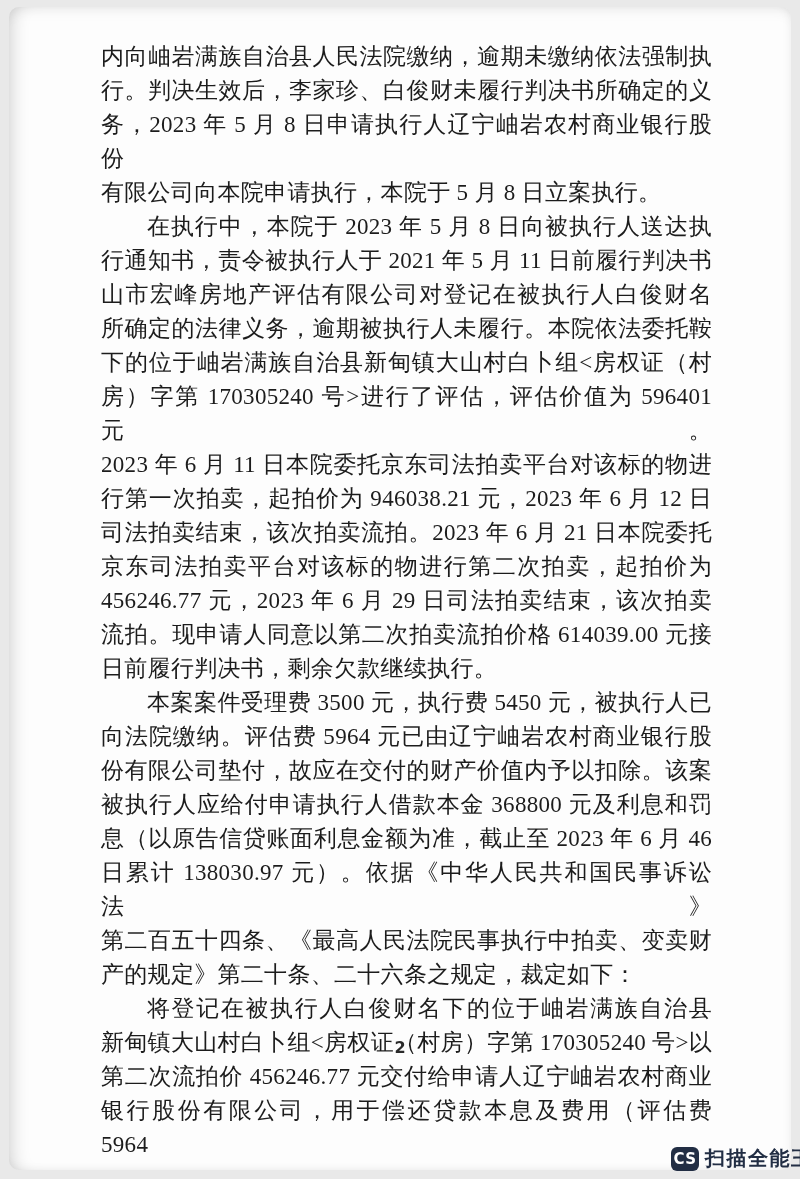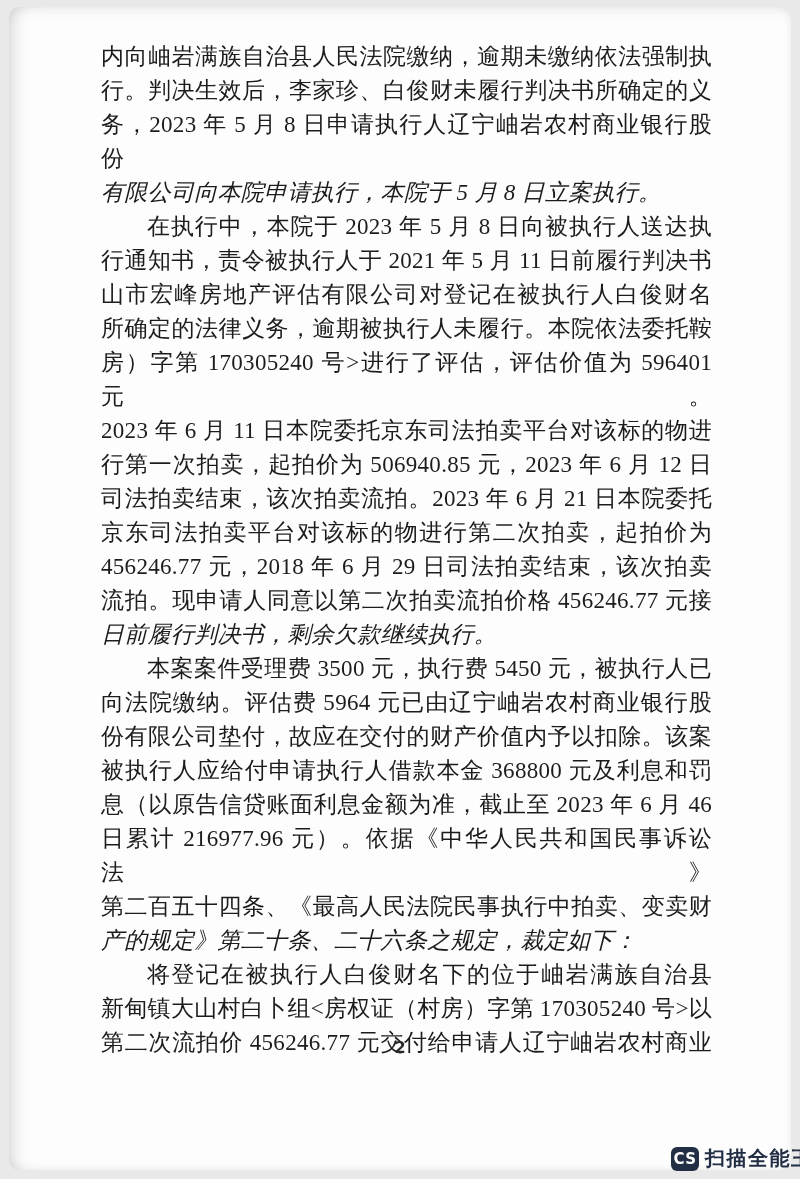--- a/index.html
+++ b/index.html
@@ -31,21 +31,21 @@
   .line {
     font-size: 23px;
     line-height: 34px;
     color: #1c1c1c;
     font-weight: 500;
     text-align: justify;
     text-align-last: justify;
     letter-spacing: 0.3px;
     white-space: normal;
   }
-  .line.end { text-align-last: left; font-style: italic; }
+  .line.end { text-align-last: left; }
   .line.indent { text-indent: 2em; }
   .page-num {
     position: absolute;
     left: 0; top: 1038px;
     width: 800px;
     text-align: center;
     font-size: 16px;
     font-weight: 600;
     color: #2a2a2a;
     font-family: "DejaVu Sans", sans-serif;
@@ -92,45 +92,47 @@
     <div class="line">行。判决生效后，李家珍、白俊财未履行判决书所确定的义</div>
     <div class="line">务，2023 年 5 月 8 日申请执行人辽宁岫岩农村商业银行股份</div>
     <div class="line end">有限公司向本院申请执行，本院于 5 月 8 日立案执行。</div>
   </div>
 
   <div class="para">
     <div class="line indent">在执行中，本院于 2023 年 5 月 8 日向被执行人送达执</div>
     <div class="line">行通知书，责令被执行人于 2021 年 5 月 11 日前履行判决书</div>
     <div class="line">山市宏峰房地产评估有限公司对登记在被执行人白俊财名</div>
     <div class="line">所确定的法律义务，逾期被执行人未履行。本院依法委托鞍</div>
+    <div class="line">下的位于岫岩满族自治县新甸镇大山村白卜组&lt;房权证（村</div>
     <div class="line">房）字第 170305240 号&gt;进行了评估，评估价值为 596401 元。</div>
     <div class="line">2023 年 6 月 11 日本院委托京东司法拍卖平台对该标的物进</div>
-    <div class="line">行第一次拍卖，起拍价为 506940.85 元，2023 年 6 月 12 日</div>
+    <div class="line">行第一次拍卖，起拍价为 946038.21 元，2023 年 6 月 12 日</div>
     <div class="line">司法拍卖结束，该次拍卖流拍。2023 年 6 月 21 日本院委托</div>
     <div class="line">京东司法拍卖平台对该标的物进行第二次拍卖，起拍价为</div>
-    <div class="line">456246.77 元，2018 年 6 月 29 日司法拍卖结束，该次拍卖</div>
-    <div class="line">流拍。现申请人同意以第二次拍卖流拍价格 456246.77 元接</div>
+    <div class="line">456246.77 元，2023 年 6 月 29 日司法拍卖结束，该次拍卖</div>
+    <div class="line">流拍。现申请人同意以第二次拍卖流拍价格 614039.00 元接</div>
     <div class="line end">日前履行判决书，剩余欠款继续执行。</div>
   </div>
 
   <div class="para">
     <div class="line indent">本案案件受理费 3500 元，执行费 5450 元，被执行人已</div>
     <div class="line">向法院缴纳。评估费 5964 元已由辽宁岫岩农村商业银行股</div>
     <div class="line">份有限公司垫付，故应在交付的财产价值内予以扣除。该案</div>
     <div class="line">被执行人应给付申请执行人借款本金 368800 元及利息和罚</div>
     <div class="line">息（以原告信贷账面利息金额为准，截止至 2023 年 6 月 46</div>
-    <div class="line">日累计 216977.96 元）。依据《中华人民共和国民事诉讼法》</div>
+    <div class="line">日累计 138030.97 元）。依据《中华人民共和国民事诉讼法》</div>
     <div class="line">第二百五十四条、《最高人民法院民事执行中拍卖、变卖财</div>
     <div class="line end">产的规定》第二十条、二十六条之规定，裁定如下：</div>
   </div>
 
   <div class="para">
     <div class="line indent">将登记在被执行人白俊财名下的位于岫岩满族自治县</div>
     <div class="line">新甸镇大山村白卜组&lt;房权证（村房）字第 170305240 号&gt;以</div>
     <div class="line">第二次流拍价 456246.77 元交付给申请人辽宁岫岩农村商业</div>
+    <div class="line">银行股份有限公司，用于偿还贷款本息及费用（评估费 5964</div>
   </div>
 
 </div>
 
 <div class="page-num">2</div>
 
 <div class="watermark">
   <span class="wm-badge">CS</span>
   <span class="wm-text">扫描全能王</span>
 </div>

